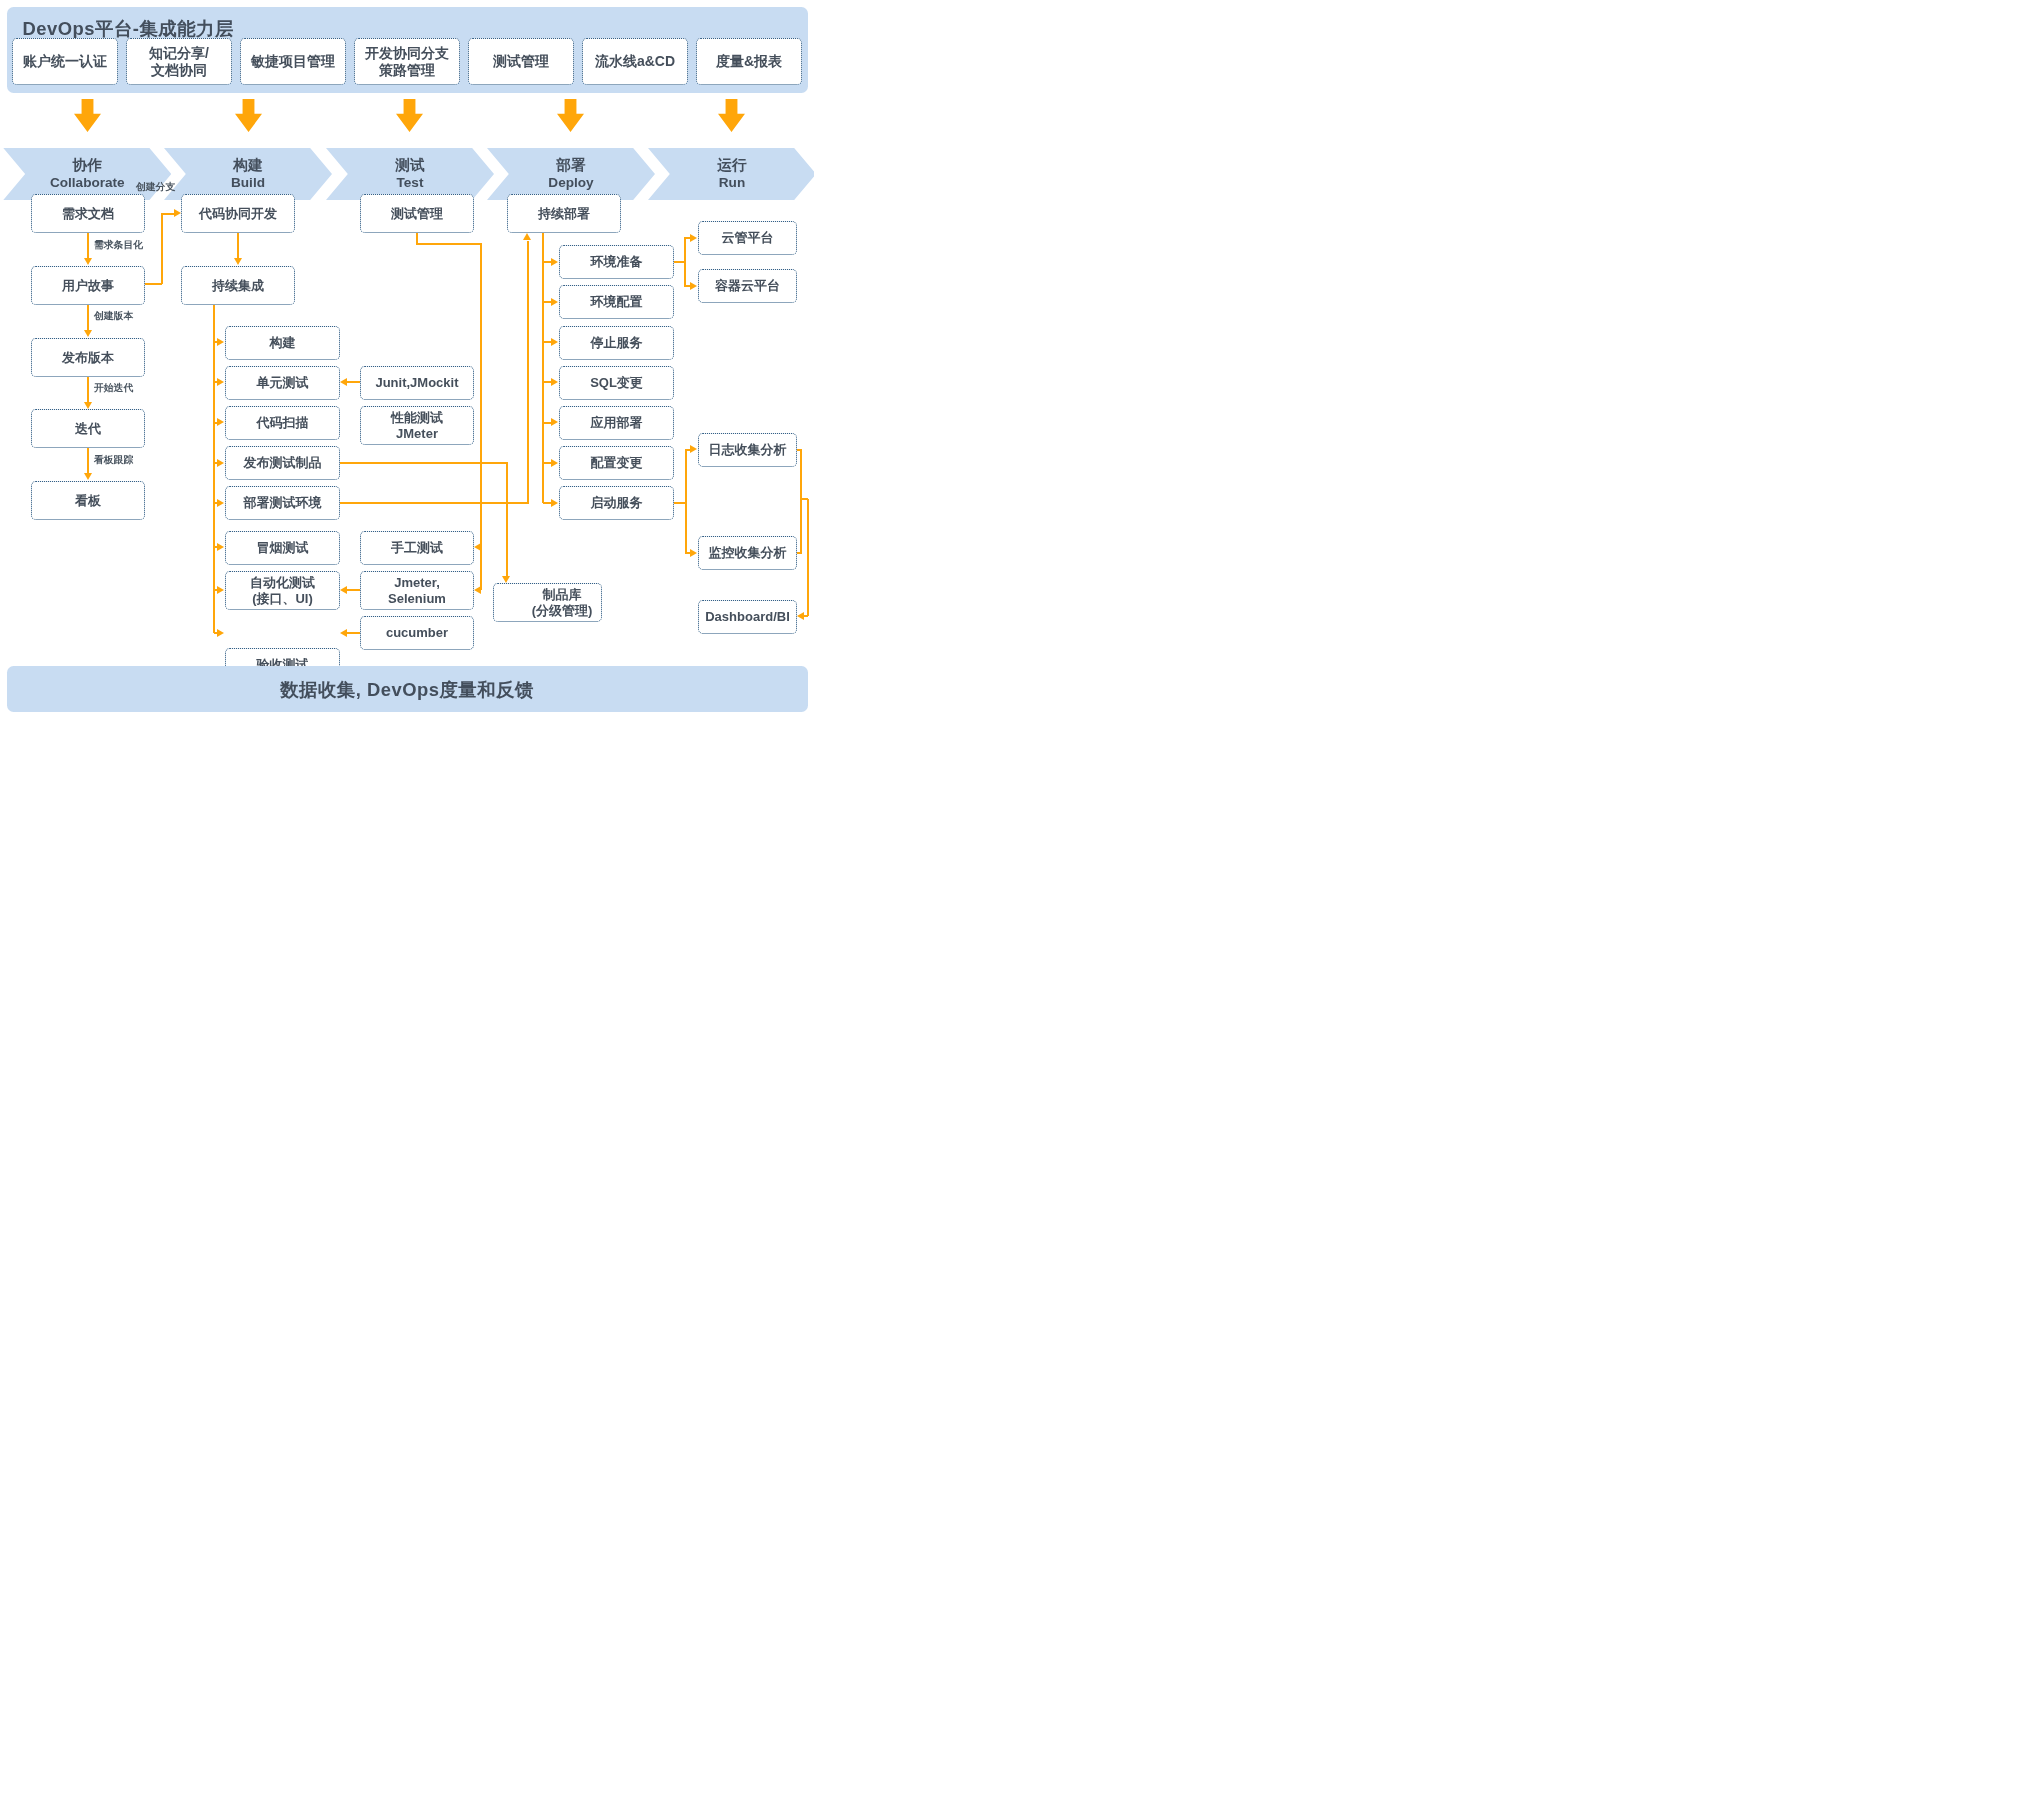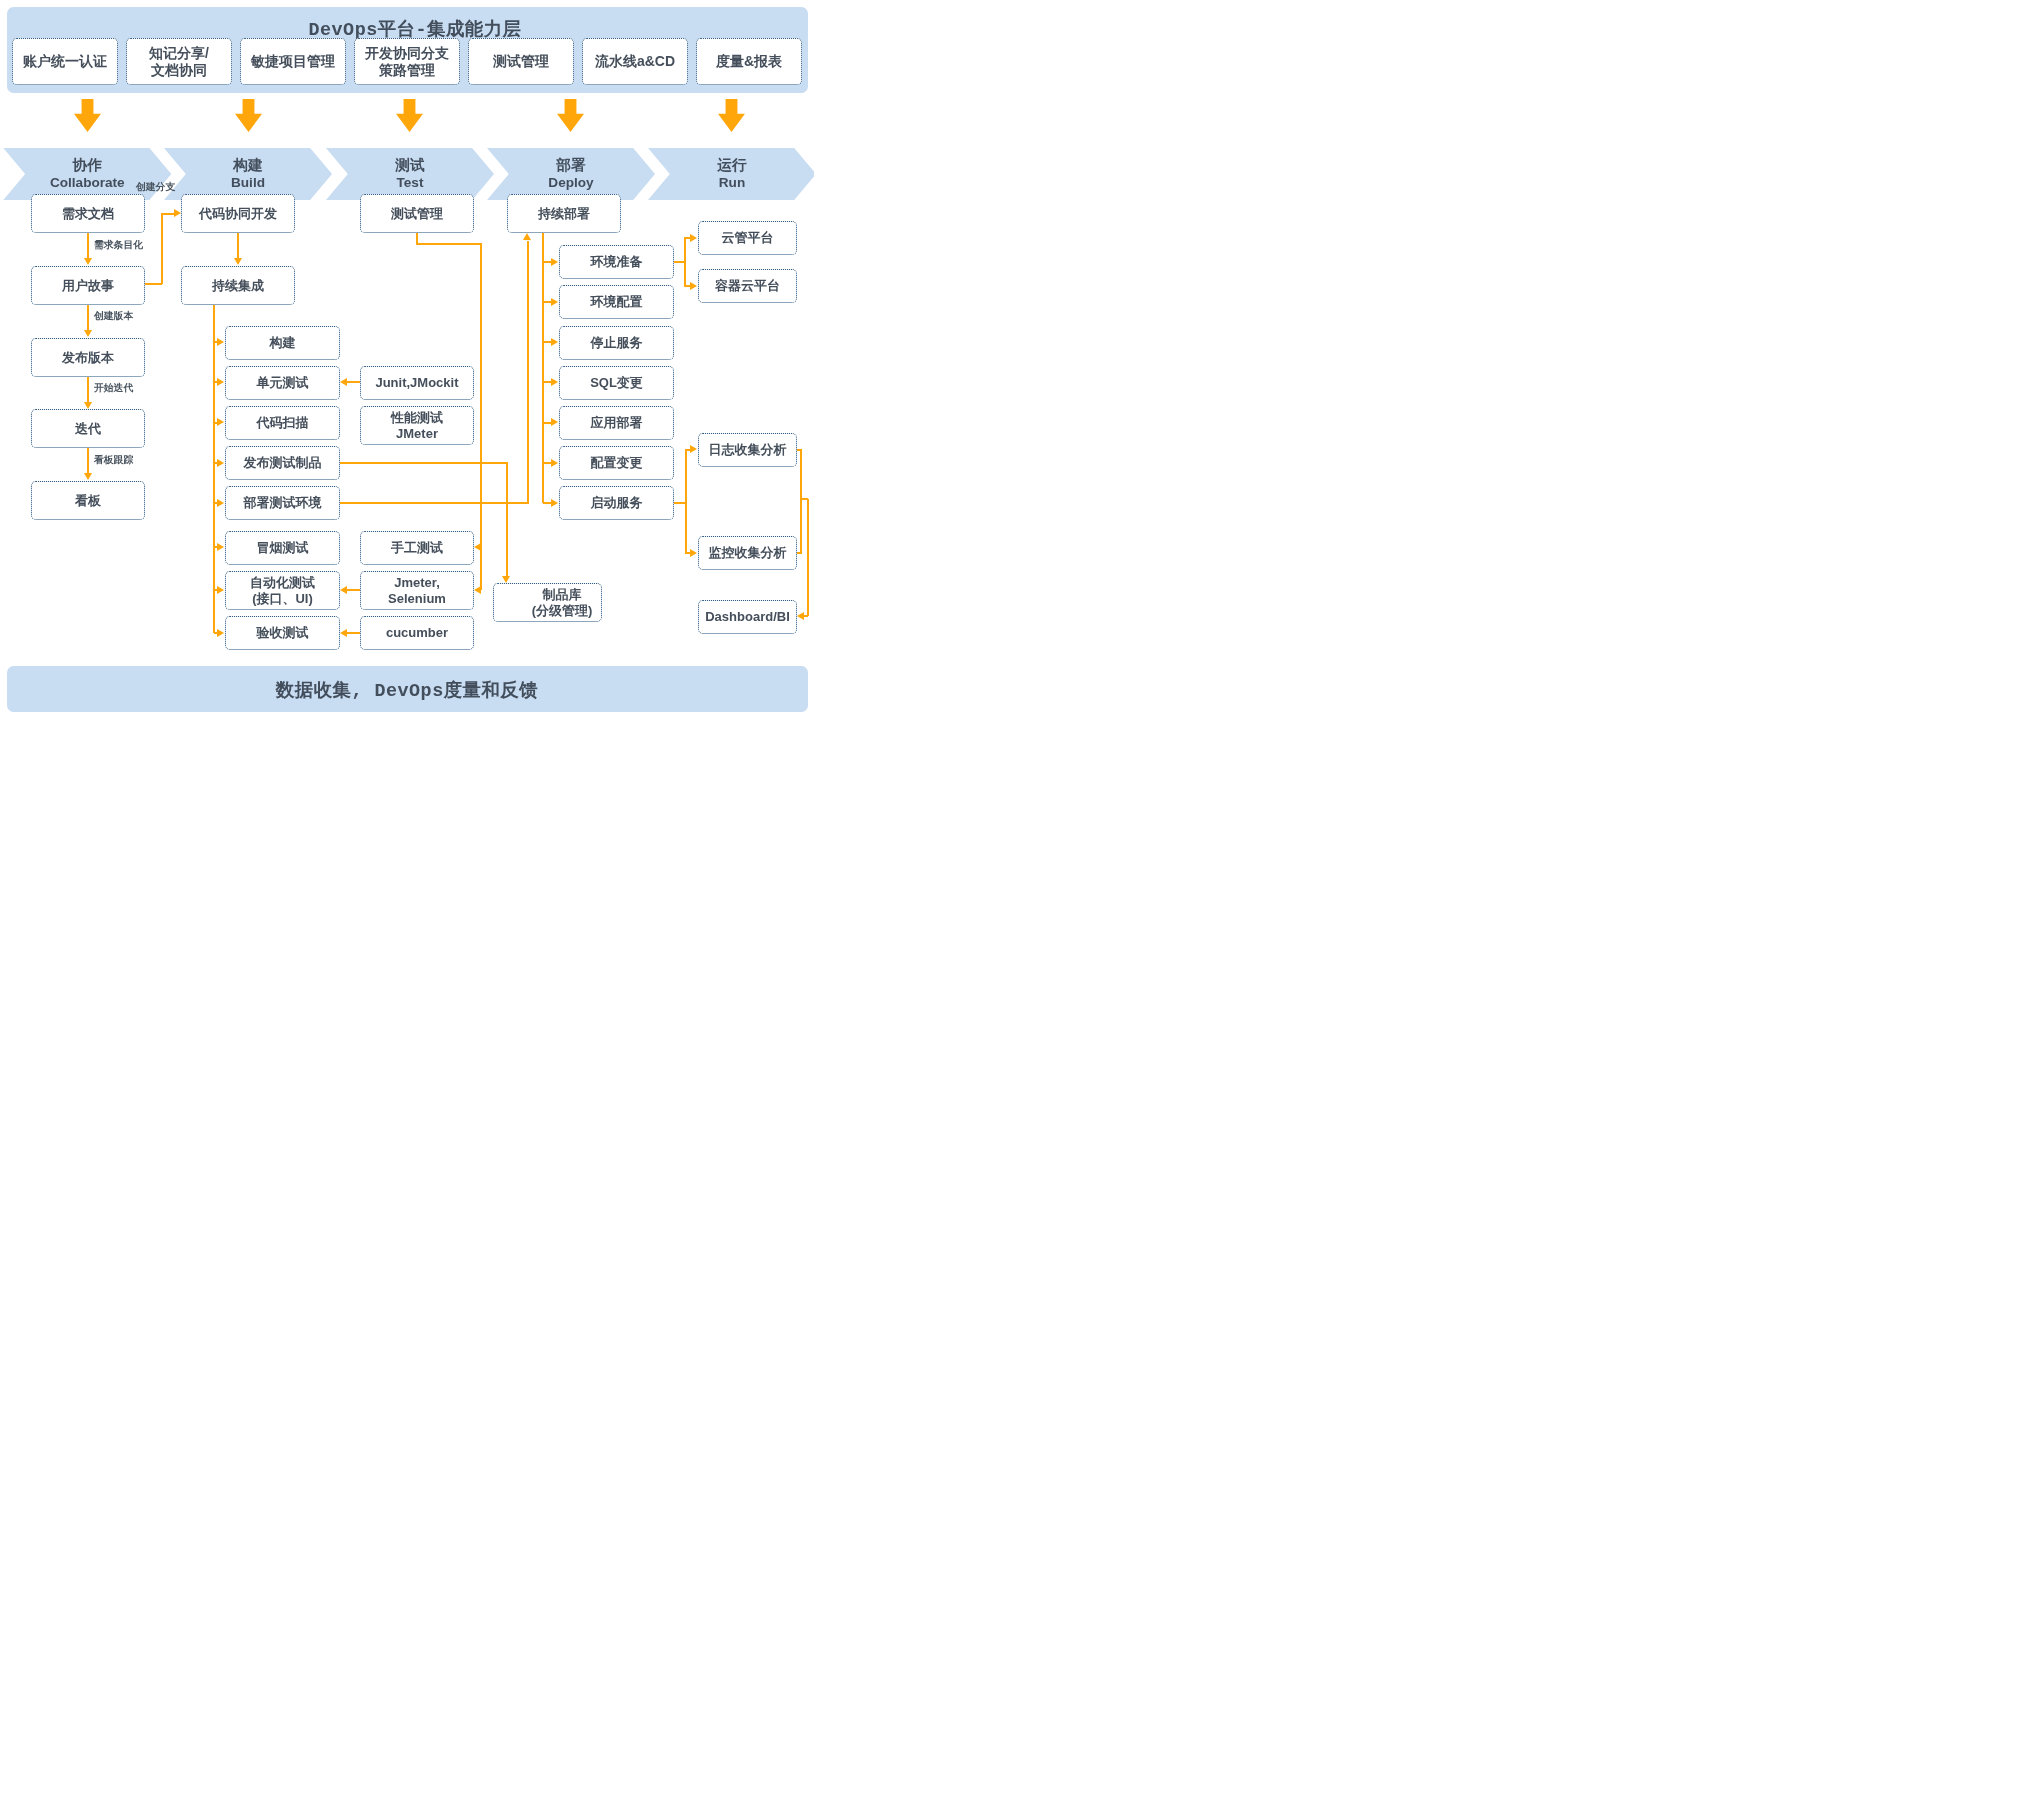--- a/index.html
+++ b/index.html
@@ -1,20 +1,20 @@
 <!DOCTYPE html>
 <html style="font-size:8.7px"><head>
 <meta charset="utf-8">
 <style>
   html,body{margin:0;padding:0;background:#fff;}
   body{width:814px;height:722px;position:relative;font-family:"Liberation Sans","DejaVu Sans",sans-serif;overflow:hidden;}
   .banner{position:absolute;left:6.5px;width:801px;background:#c8dcf2;border-radius:6.5px;}
   #top-banner{top:6.5px;height:86px;}
   #bottom-banner{top:666px;height:46px;display:flex;align-items:center;justify-content:center;}
-  .big-title{position:absolute;left:8px;top:9.8px;width:100%;text-align:center;font-size:18.4px;font-weight:bold;color:#434e5c;letter-spacing:0.5px;font-family:Liberation Mono, monospace;}
+  .big-title{position:absolute;left:16px;top:9.8px;width:100%;text-align:left;font-size:18.4px;font-weight:bold;color:#434e5c;letter-spacing:0.5px;}
   #bottom-banner .big-title{position:static;width:auto;top:auto;}
   .cap{position:absolute;top:38px;height:47px;width:106px;background:#fff;border:1.1px dotted #1d4e7a;border-radius:4.9px;display:flex;flex-direction:column;align-items:center;justify-content:center;font-size:14px;font-weight:bold;color:#454f5b;line-height:1.18;text-align:center;box-sizing:border-box;}
   .bigarrow{position:absolute;top:99px;width:27px;height:33px;background:#FFA60A;clip-path:polygon(28% 0,72% 0,72% 45%,100% 45%,50% 100%,0 45%,28% 45%);}
   .chev{position:absolute;top:148px;height:52px;width:168px;background:#c8dcf2;clip-path:polygon(0 0,87% 0,100% 50%,87% 100%,0 100%,13% 50%);display:flex;flex-direction:column;align-items:center;justify-content:center;color:#434e5c;font-weight:bold;line-height:1.2;}
   .chev .zh{font-size:14.7px;}
   .chev .en{font-size:13.6px;}
   .box{position:absolute;background:#fff;border:1.1px dotted #1d4e7a;border-radius:4.9px;display:flex;flex-direction:column;align-items:center;justify-content:center;font-weight:bold;color:#454f5b;font-size:13px;line-height:1.2;text-align:center;box-sizing:border-box;}
   .hl{position:absolute;height:1.6px;background:#FFA60A;}
   .vl{position:absolute;width:1.6px;background:#FFA60A;}
   .ah{position:absolute;width:0;height:0;}
@@ -159,21 +159,21 @@
     <div></div>
   </div>
 <div class="box" style="left:225px;top:531px;width:115px;height:34px;">
     <div>冒烟测试</div>
     <div></div>
   </div>
 <div class="box" style="left:225px;top:571px;width:115px;height:39px;">
     <div>自动化测试</div>
     <div>(接口、UI)</div>
   </div>
-<div class="box" style="left:225px;top:616px;width:115px;height:34px;">
+<div class="box" style="left:225px;top:648px;width:115px;height:34px;">
     <div>验收测试</div>
     <div></div>
   </div>
 
 <div class="vl" style="left:213px;top:305px;height:328px;"></div>
 <div class="hl" style="left:214px;top:341px;width:4.3px;"></div>
 <div class="ah r" style="left:217px;top:338px;"></div>
 <div class="hl" style="left:214px;top:381px;width:4.3px;"></div>
 <div class="ah r" style="left:217px;top:378px;"></div>
 <div class="hl" style="left:214px;top:422px;width:4.3px;"></div>

